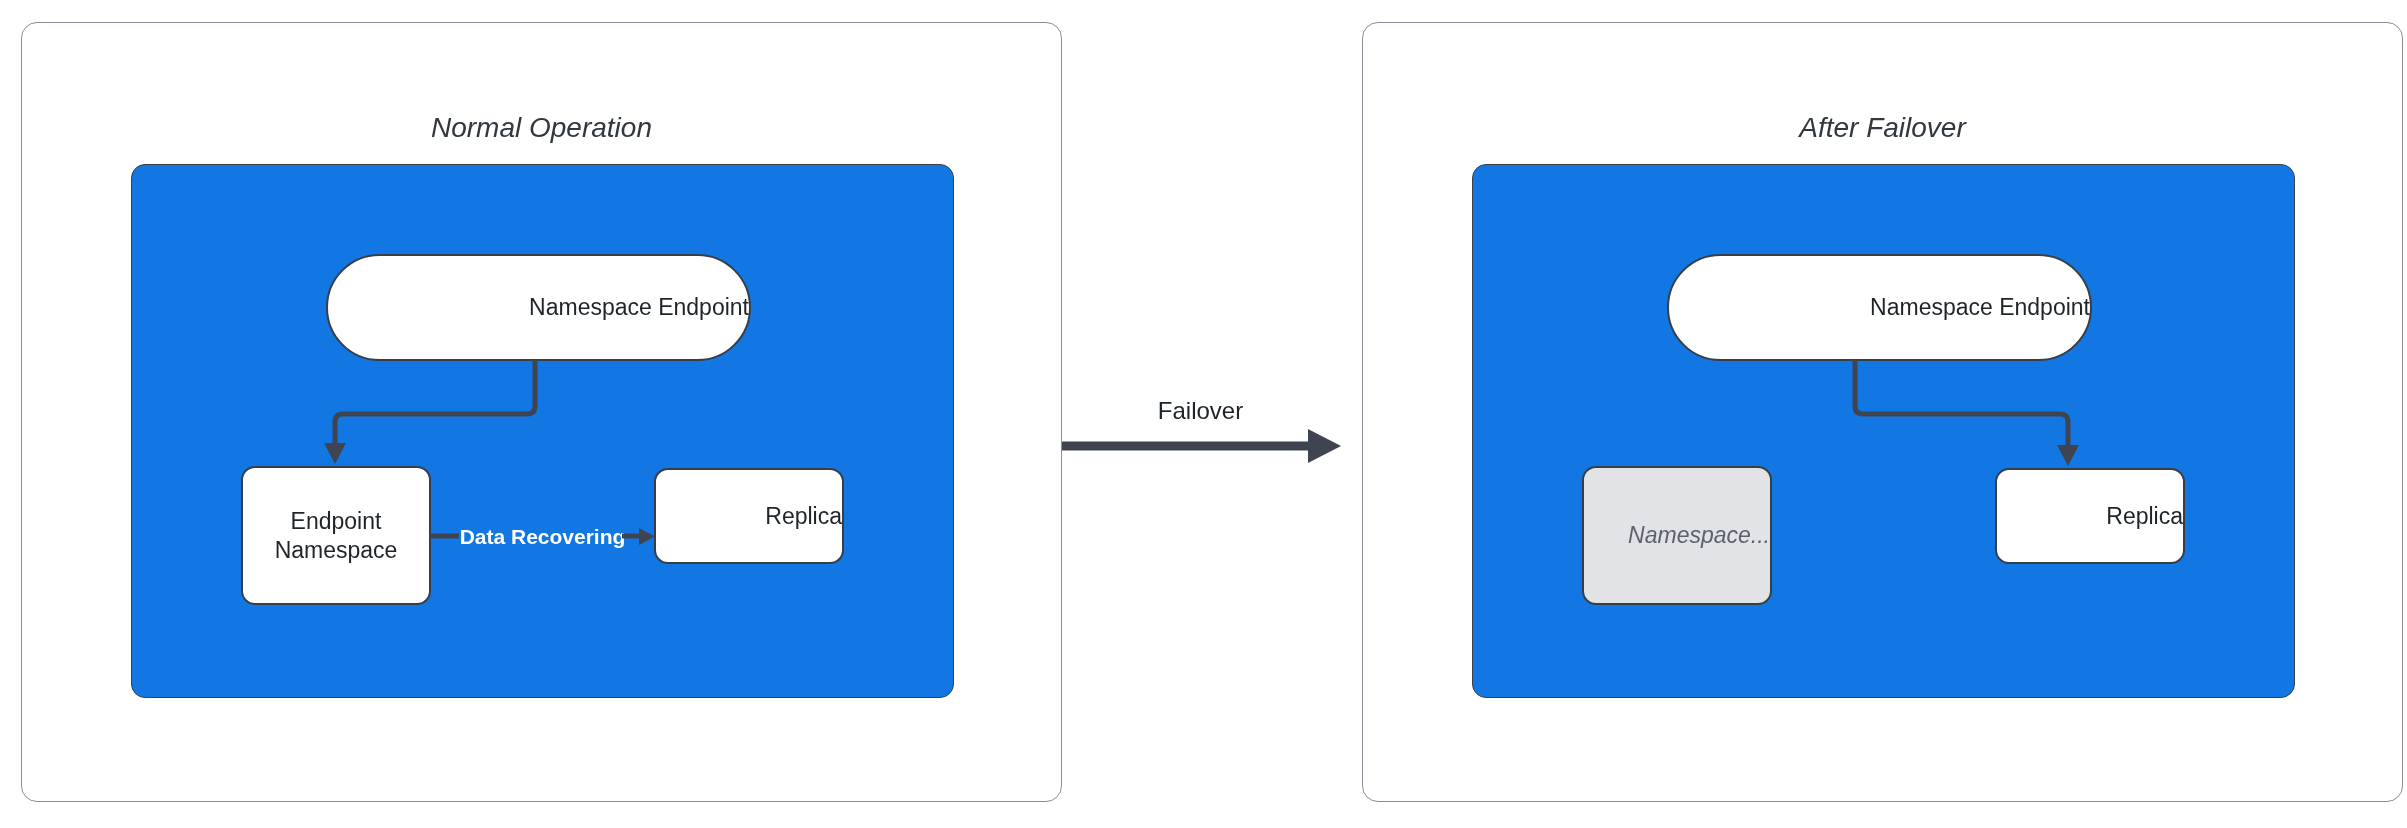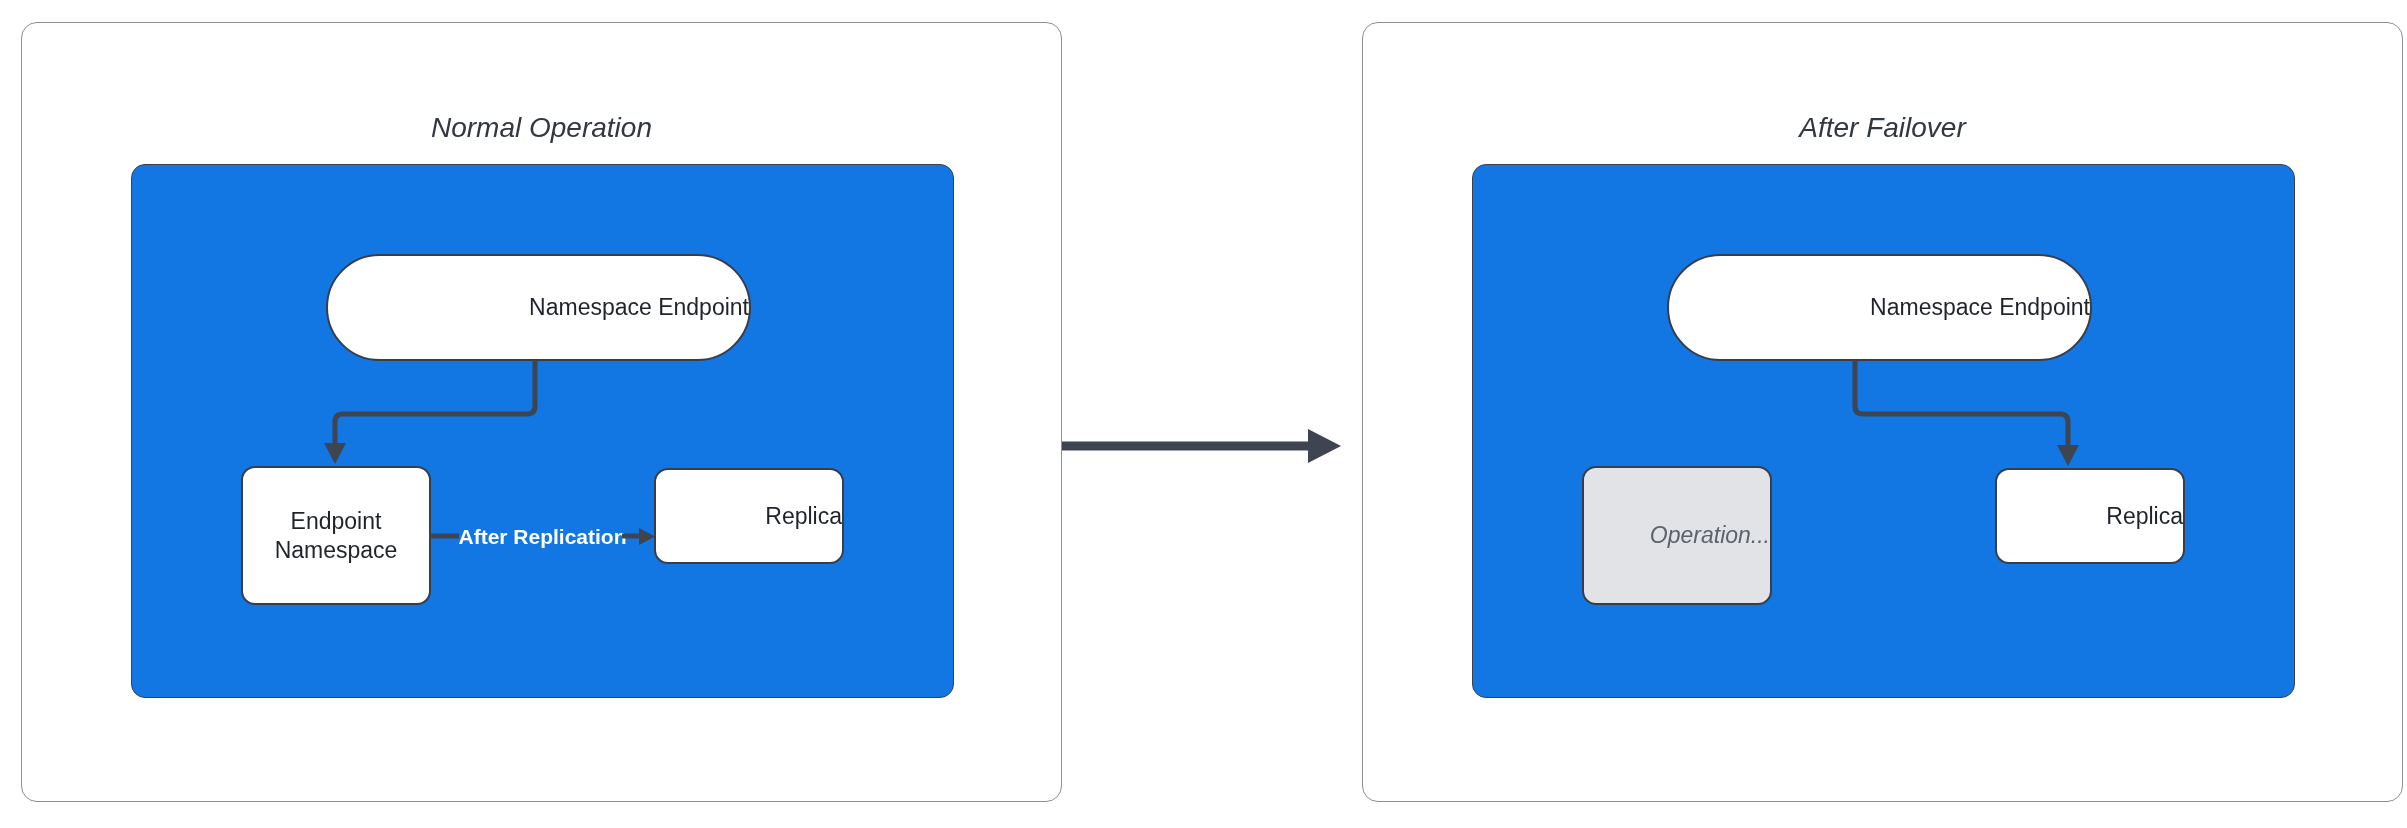--- a/index.html
+++ b/index.html
@@ -143,37 +143,38 @@
     <div class="cluster"></div>
     <div class="node pill">
       <span>Namespace Endpoint</span>
     </div>
     <div class="node box first">
       <span>Endpoint Namespace</span>
     </div>
     <div class="node box second">
       <span>Replica</span>
     </div>
-    <div class="edge-label">After Replication</div>
+    <div class="edge-label">Data Recovering</div>
   </div>
 
   <div class="panel right">
     <div class="panel-title">After Failover</div>
     <div class="cluster"></div>
     <div class="node pill">
       <span>Namespace Endpoint</span>
     </div>
     <div class="node box first recovering">
-      <span>Operation...</span>
+      <span>Namespace...</span>
     </div>
     <div class="node box second">
       <span>Replica</span>
     </div>
   </div>
 
+  <div class="failover-label">Failover</div>
 
   <svg id="connector-layer" viewBox="0 0 2407 828" xmlns="http://www.w3.org/2000/svg">
 
     <path class="conn" d="M535,360 L535,406 Q535,414 527,414 L343,414 Q335,414 335,422 L335,445"></path>
     <polygon class="arrowhead" points="324,443 346,443 335,464"></polygon>
 
     <path class="conn" d="M430,536 L459,536"></path>
     <path class="conn" d="M622,536 L640,536"></path>
     <polygon class="arrowhead" points="639,528 639,545 655,536.5"></polygon>
 

